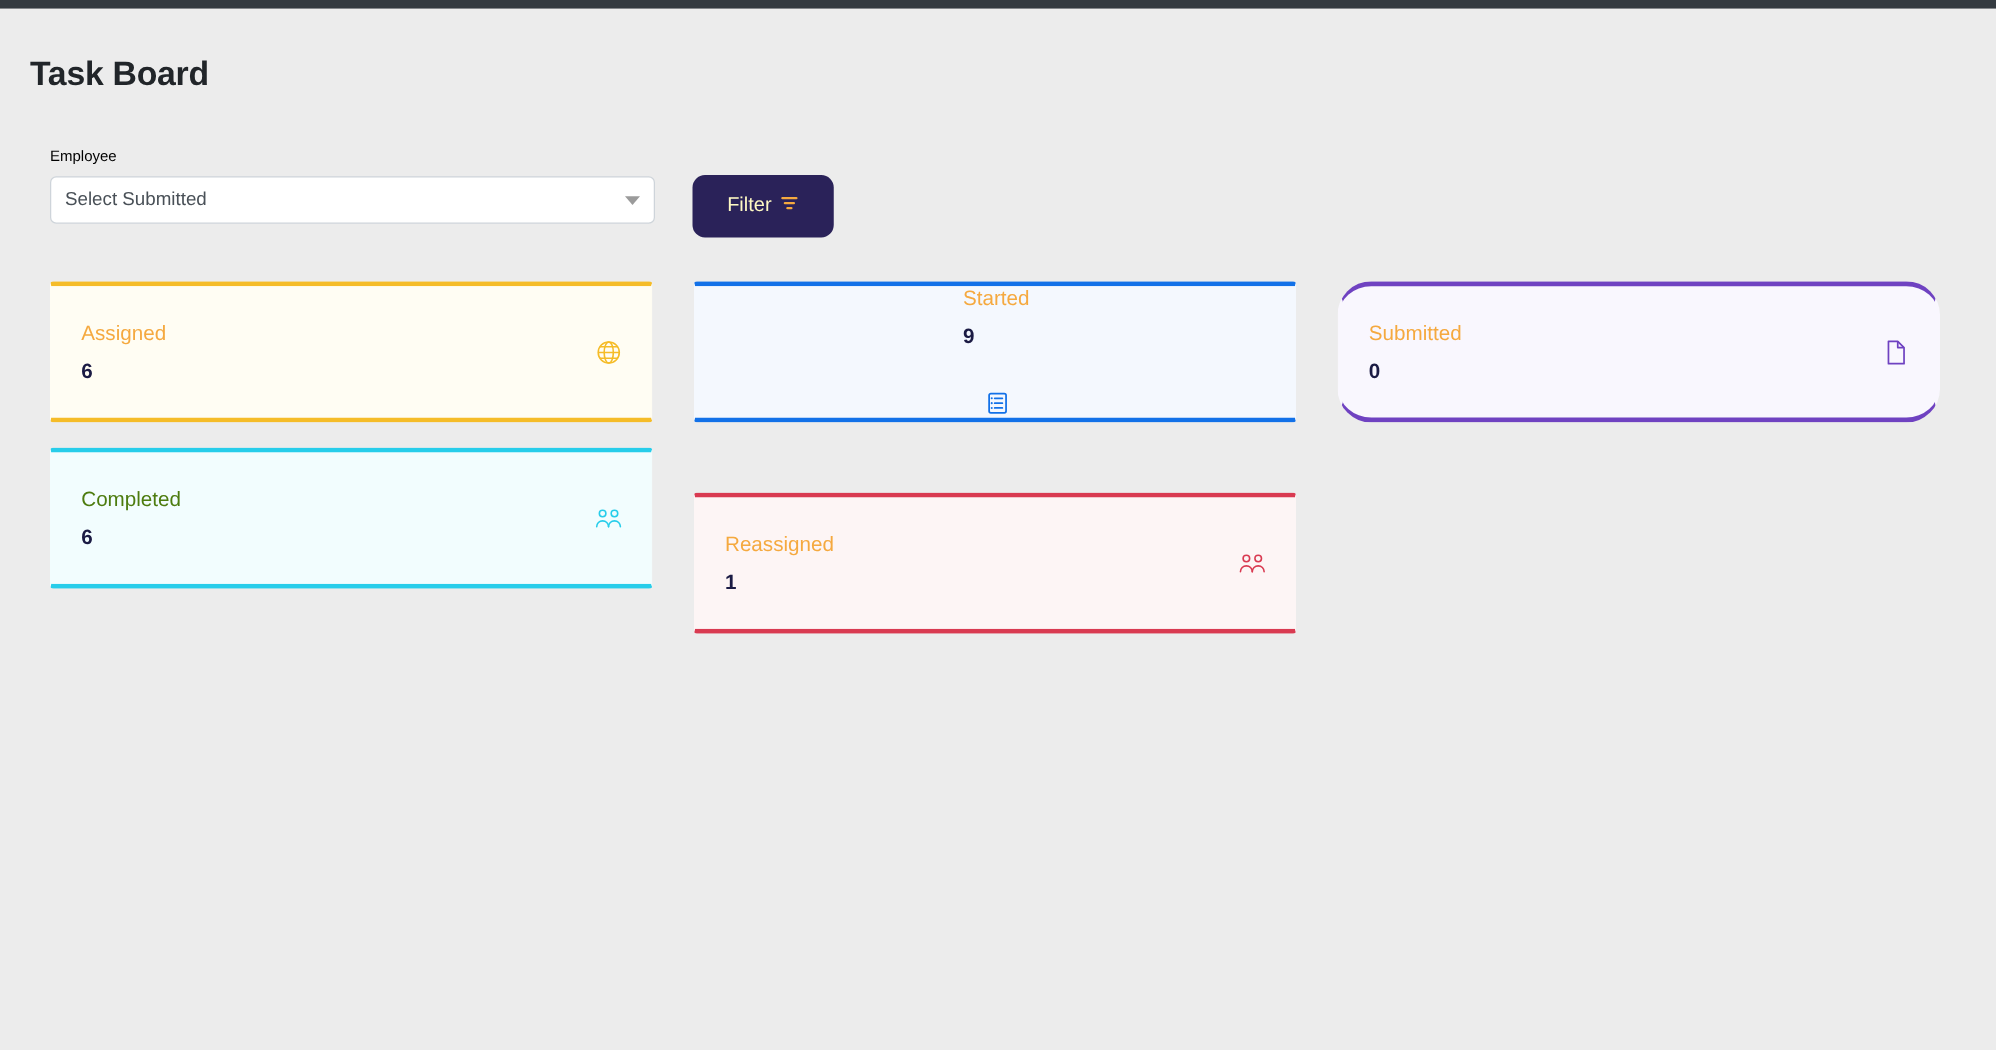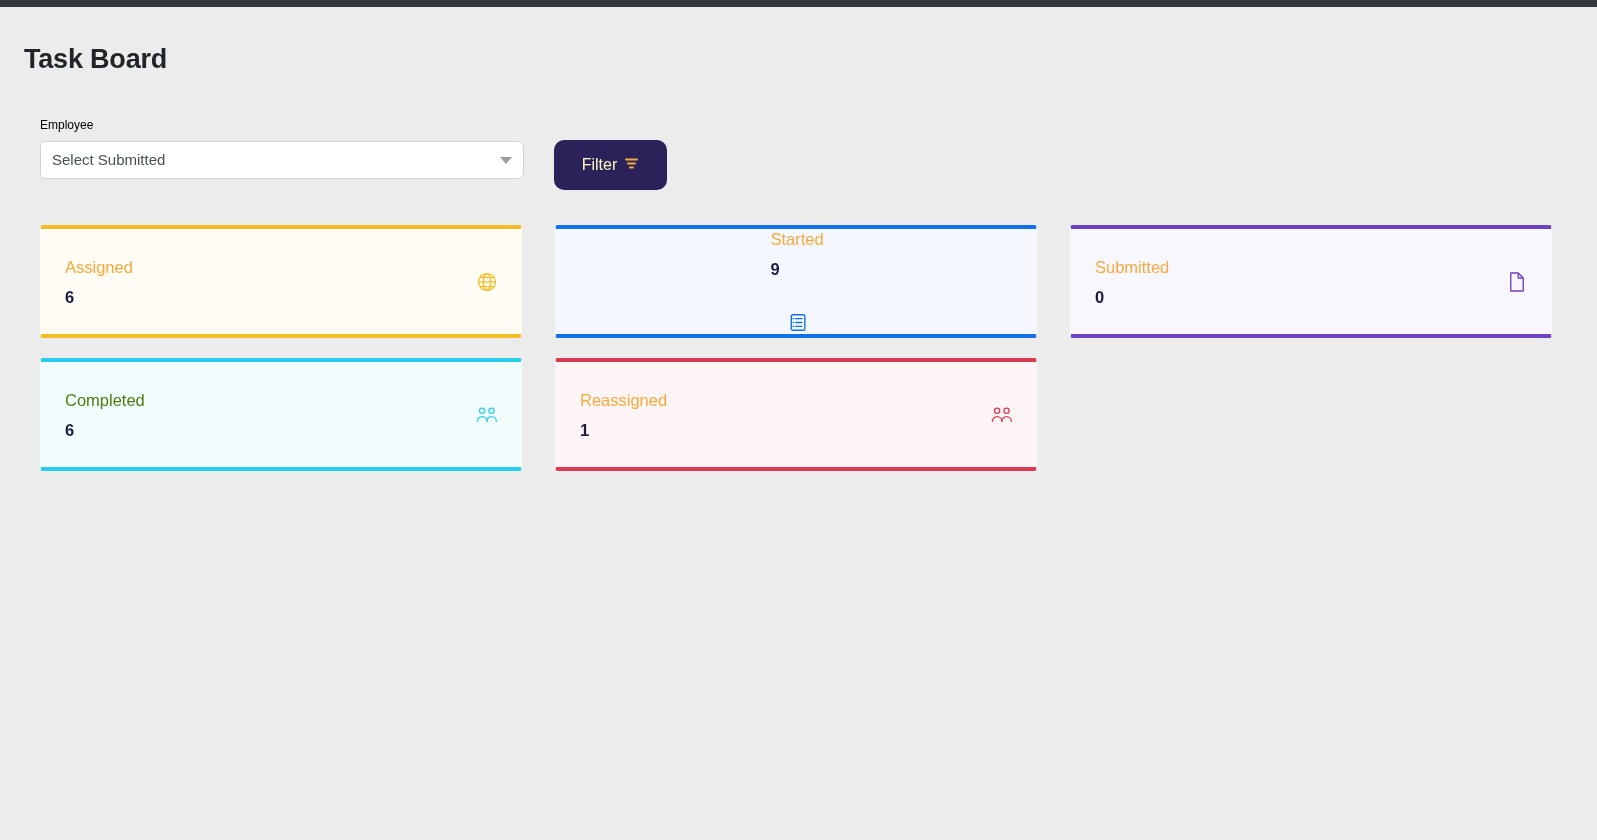--- a/index.html
+++ b/index.html
@@ -235,21 +235,21 @@
               <path d="M6.5 3.2h12.3a1.6 1.6 0 0 1 1.6 1.6v14.4a1.6 1.6 0 0 1-1.6 1.6H6.5a1.6 1.6 0 0 1-1.6-1.6V4.8a1.6 1.6 0 0 1 1.6-1.6z"></path>
               <line x1="10" y1="7.6" x2="17" y2="7.6"></line>
               <line x1="10" y1="12" x2="17" y2="12"></line>
               <line x1="10" y1="16.4" x2="17" y2="16.4"></line>
               <circle cx="7.3" cy="7.6" r="0.95" fill="#1271e8" stroke="none"></circle>
               <circle cx="7.3" cy="12" r="0.95" fill="#1271e8" stroke="none"></circle>
               <circle cx="7.3" cy="16.4" r="0.95" fill="#1271e8" stroke="none"></circle>
             </svg>
           </div>
         </div>
-        <div class="card" style="background: rgb(249, 247, 254); border-color: rgb(111, 66, 193) rgb(249, 247, 254);">
+        <div class="card" style="background: rgb(249, 247, 254); border-color: rgb(111, 66, 193) rgb(249, 247, 254); border-radius: 27px;">
           <div class="card-text">
             <div class="card-title" style="color: rgb(245, 169, 63);">Submitted</div>
             <div class="card-count" style="color: rgb(27, 27, 68);">0</div>
           </div>
           <div class="card-icon">
             <svg width="20" height="22" viewBox="0 0 20 24" fill="none" stroke="#6f42c1" stroke-width="1.5" stroke-linejoin="round">
               <path d="M3.2 2.2h8.1l5.5 5.5v14.1H3.2z"></path>
               <path d="M11.3 2.2v5.5h5.5"></path>
             </svg>
           </div>
@@ -263,21 +263,21 @@
           </div>
           <div class="card-icon">
             <svg width="22" height="20" viewBox="0 0 26 22" fill="none" stroke="#27cdea" stroke-width="1.5" stroke-linecap="round" stroke-linejoin="round">
               <circle cx="7.2" cy="6" r="3.1"></circle>
               <circle cx="18.4" cy="6" r="3.1"></circle>
               <path d="M1.6 18.6c0-3.3 2.5-5.6 5.6-5.6s5.6 2.3 5.6 5.6"></path>
               <path d="M12.8 18.6c0-3.3 2.5-5.6 5.6-5.6s5.6 2.3 5.6 5.6"></path>
             </svg>
           </div>
         </div>
-        <div class="card" style="background: rgb(253, 245, 245); border-color: rgb(217, 58, 81) rgb(253, 245, 245);">
+        <div class="card" style="background: rgb(253, 245, 245); border-color: rgb(217, 58, 81) rgb(253, 245, 245); margin-top: 36px;">
           <div class="card-text">
             <div class="card-title" style="color: rgb(245, 169, 63);">Reassigned</div>
             <div class="card-count" style="color: rgb(27, 27, 68);">1</div>
           </div>
           <div class="card-icon">
             <svg width="22" height="20" viewBox="0 0 26 22" fill="none" stroke="#d93a51" stroke-width="1.5" stroke-linecap="round" stroke-linejoin="round">
               <circle cx="7.2" cy="6" r="3.1"></circle>
               <circle cx="18.4" cy="6" r="3.1"></circle>
               <path d="M1.6 18.6c0-3.3 2.5-5.6 5.6-5.6s5.6 2.3 5.6 5.6"></path>
               <path d="M12.8 18.6c0-3.3 2.5-5.6 5.6-5.6s5.6 2.3 5.6 5.6"></path>

